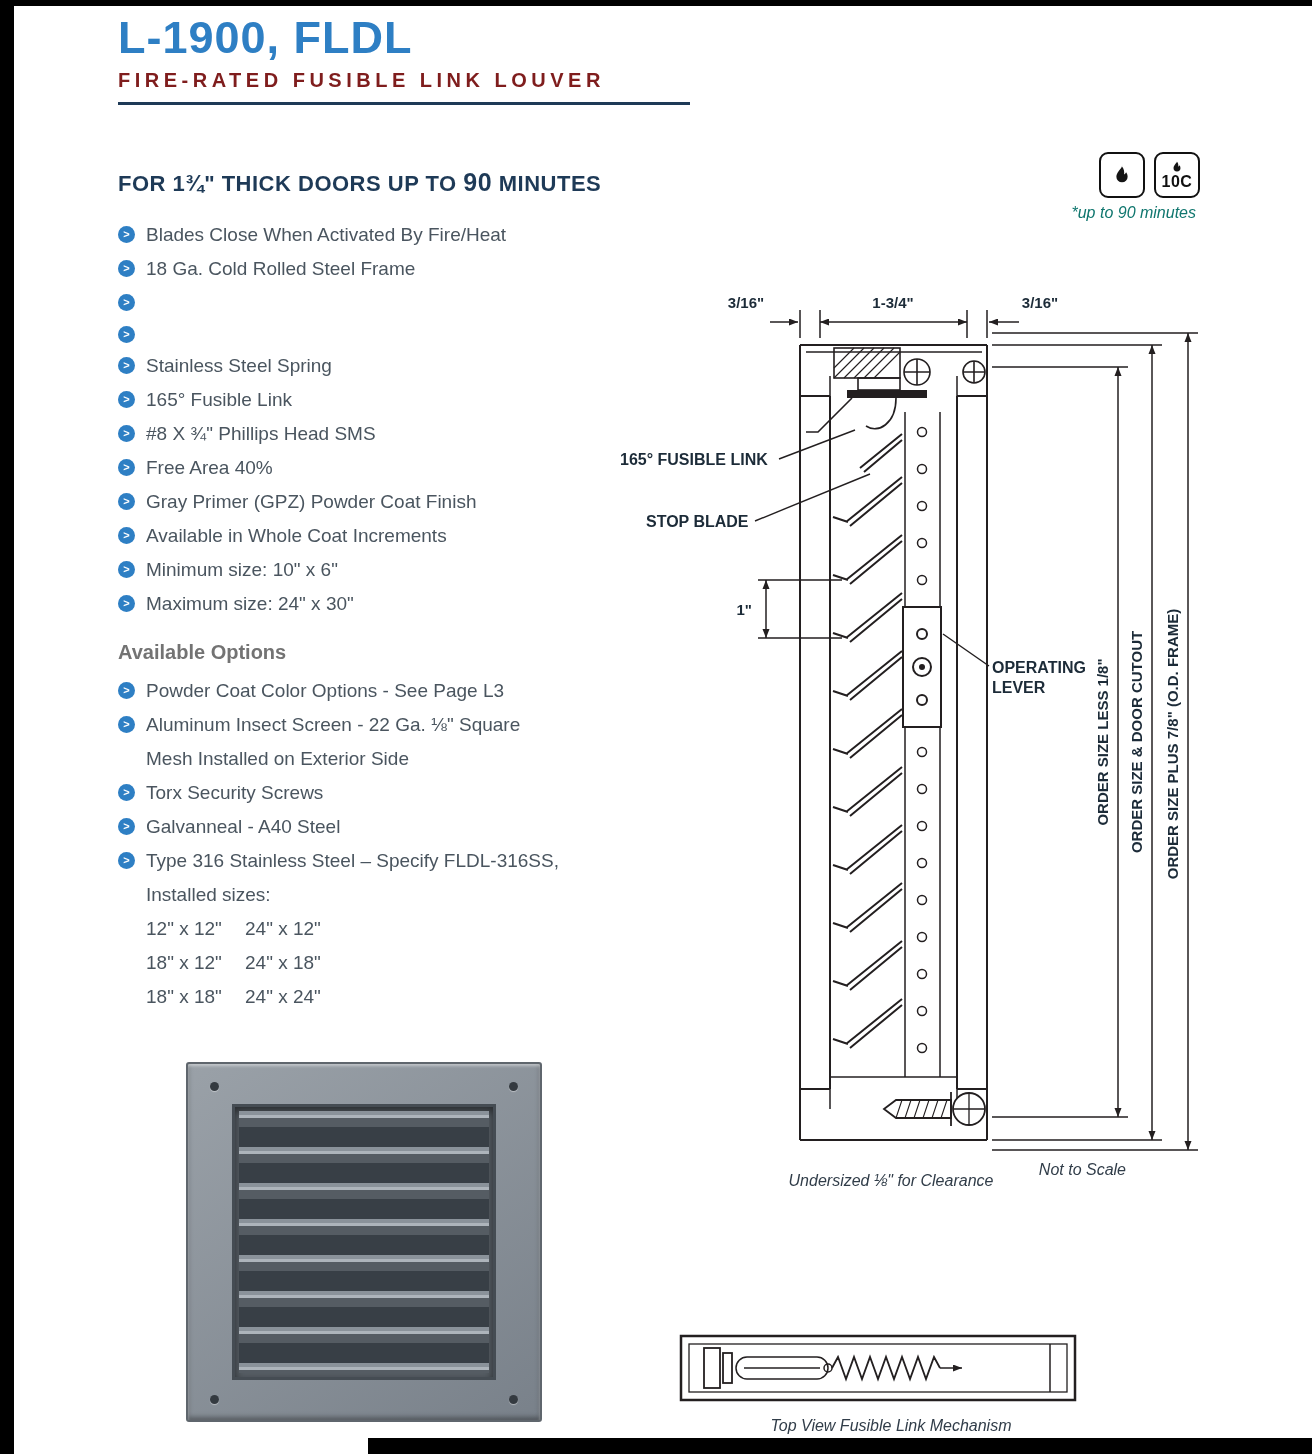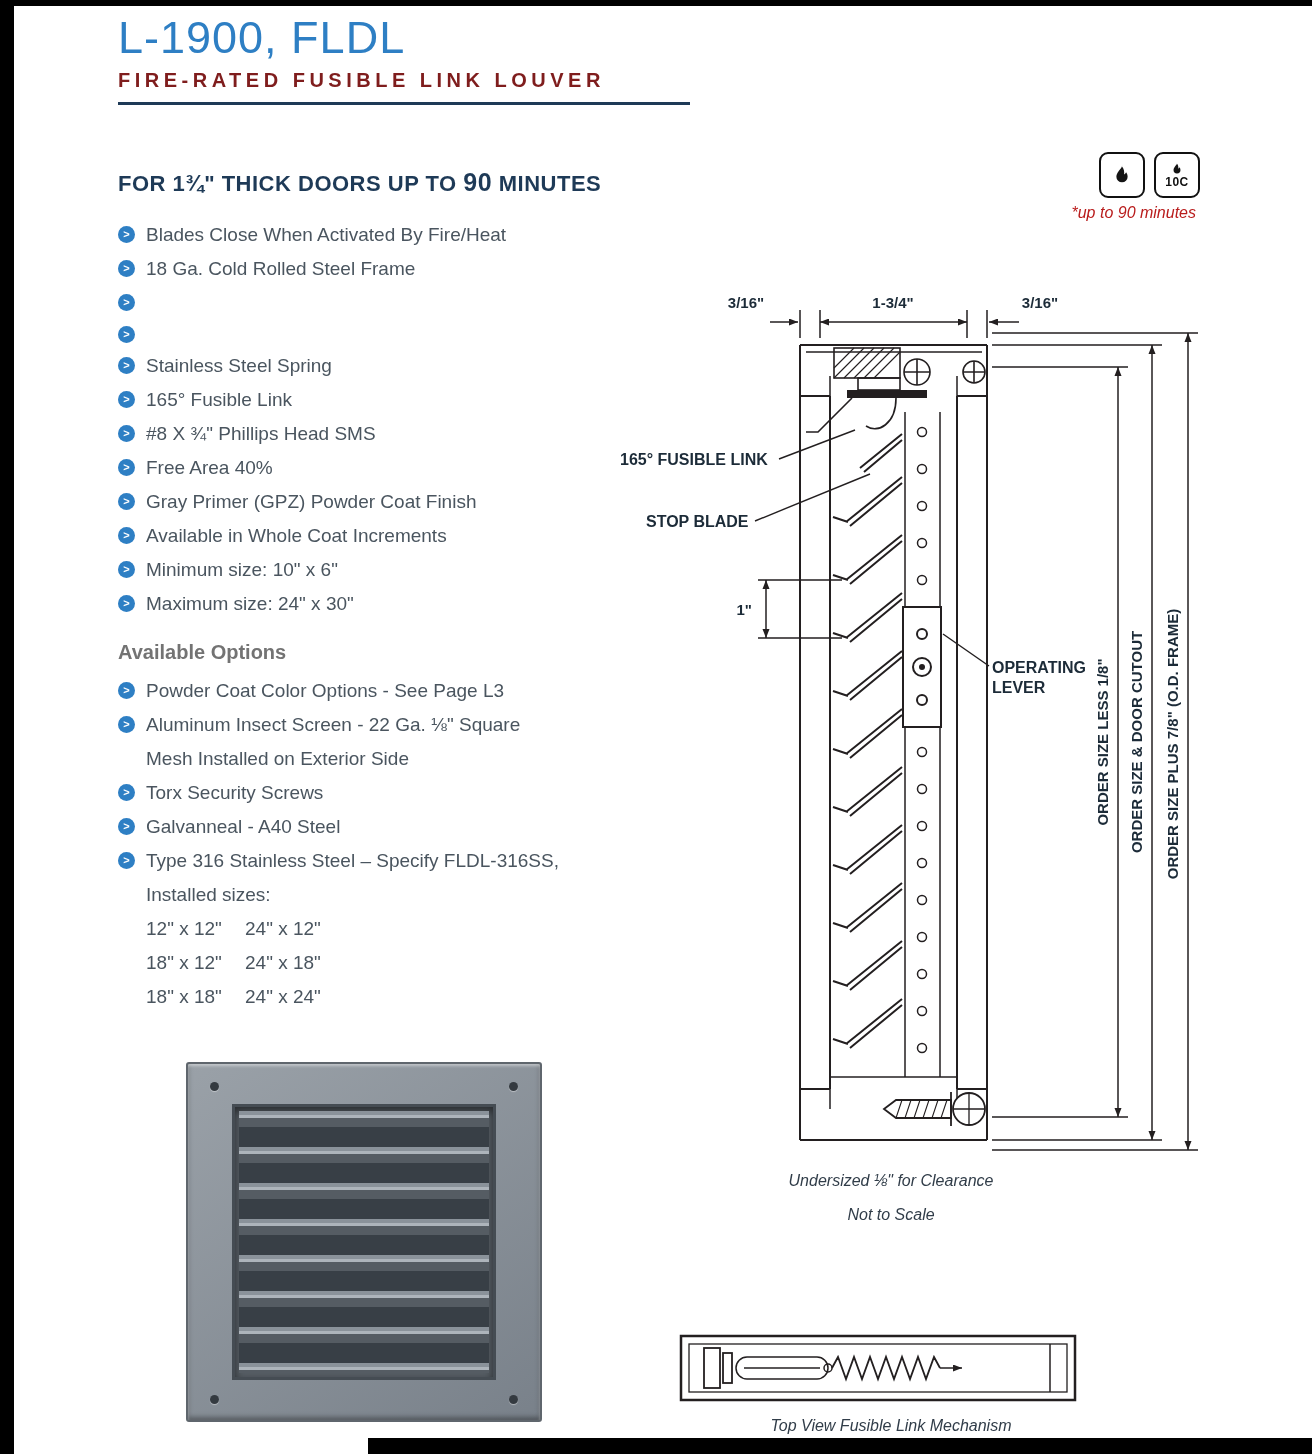--- a/index.html
+++ b/index.html
@@ -5,37 +5,37 @@
   html,body{margin:0;padding:0;background:#fff;}
   .page{position:relative;width:1312px;height:1454px;background:#ffffff;overflow:hidden;
         font-family:"Liberation Sans",sans-serif;color:#49545e;}
   
   .edge-left{position:absolute;left:0;top:0;width:14px;height:1454px;background:#000;}
   .edge-top{position:absolute;left:0;top:0;width:1312px;height:6px;background:#000;}
   .edge-bottom{position:absolute;left:368px;top:1438px;width:944px;height:16px;background:#000;}
 
   
   .title-block{position:absolute;left:118px;top:14px;width:640px;}
-  .title{color:#2e7fc4;font-size:45px;font-weight:400;letter-spacing:1px;line-height:1.05;}
+  .title{color:#2e7fc4;font-size:45px;font-weight:700;letter-spacing:1px;line-height:1.05;}
   .subtitle{color:#7f1d1d;font-size:20px;font-weight:700;letter-spacing:4.5px;margin-top:8px;}
   .rule{height:3px;background:#1e3a57;width:572px;margin-top:10px;}
 
   .heading{position:absolute;left:118px;top:168px;width:640px;color:#1e3a57;
            font-size:22px;font-weight:700;letter-spacing:.5px;}
   .heading .num{font-size:25px;font-weight:600;}
 
   
   .badges{position:absolute;left:1099px;top:152px;display:flex;gap:9px;}
   .badge{width:46px;height:46px;border:2.5px solid #111;border-radius:9px;background:#fff;
          display:flex;flex-direction:column;align-items:center;justify-content:center;box-sizing:border-box;}
   .badge svg.flame{width:26px;height:26px;}
   .badge svg.flame.small{width:16px;height:16px;margin-bottom:-2px;}
-  .badge-label{font-size:12px;font-weight:700;color:#111;letter-spacing:.5px;}
+  .badge-label{font-size:16px;font-weight:700;color:#111;letter-spacing:.5px;}
   .note{position:absolute;left:1000px;top:204px;width:196px;text-align:right;
-        font-style:italic;font-size:16px;color:#b91c1c;}
+        font-style:italic;font-size:16px;color:#0f766e;}
 
   
   .col{position:absolute;left:118px;top:224px;width:562px;}
   ul.blist{list-style:none;margin:0;padding:0;}
   ul.blist li{display:flex;align-items:flex-start;gap:11px;margin-bottom:12.5px;
               font-size:19px;line-height:21.5px;color:#4a555f;}
   .bullet{flex:0 0 17px;width:17px;height:17px;border-radius:50%;background:#2e7fc4;color:#fff;
           font-size:11px;font-weight:700;display:flex;align-items:center;justify-content:center;
           margin-top:2px;line-height:1;}
   .li-text .line2{display:block;margin-top:12.5px;}
@@ -59,21 +59,21 @@
 
   
   .diagram{position:absolute;left:612px;top:282px;width:590px;height:880px;}
   .diagram text, .topview text{font-family:"Liberation Sans",sans-serif;fill:#1c2b38;}
   text.dim{font-size:15px;font-weight:bold;}
   text.lbl{font-size:16px;font-weight:bold;}
   text.rot{font-size:15px;font-weight:bold;}
 
   .caption{position:absolute;left:656px;width:470px;text-align:center;font-style:italic;
            font-size:16px;color:#313d49;}
-  .cap1{top:1172px;} .cap2{top:1206px;}
+  .cap1{top:1172px;} .cap2{top:1161px;text-align:right;}
 
   .topview{position:absolute;left:676px;top:1328px;width:410px;height:88px;}
   .topview-caption{top:1417px;}
 </style>
 </head>
 <body>
 
 <div class="page">
   <div class="edge-left"></div>
   <div class="edge-top"></div>

